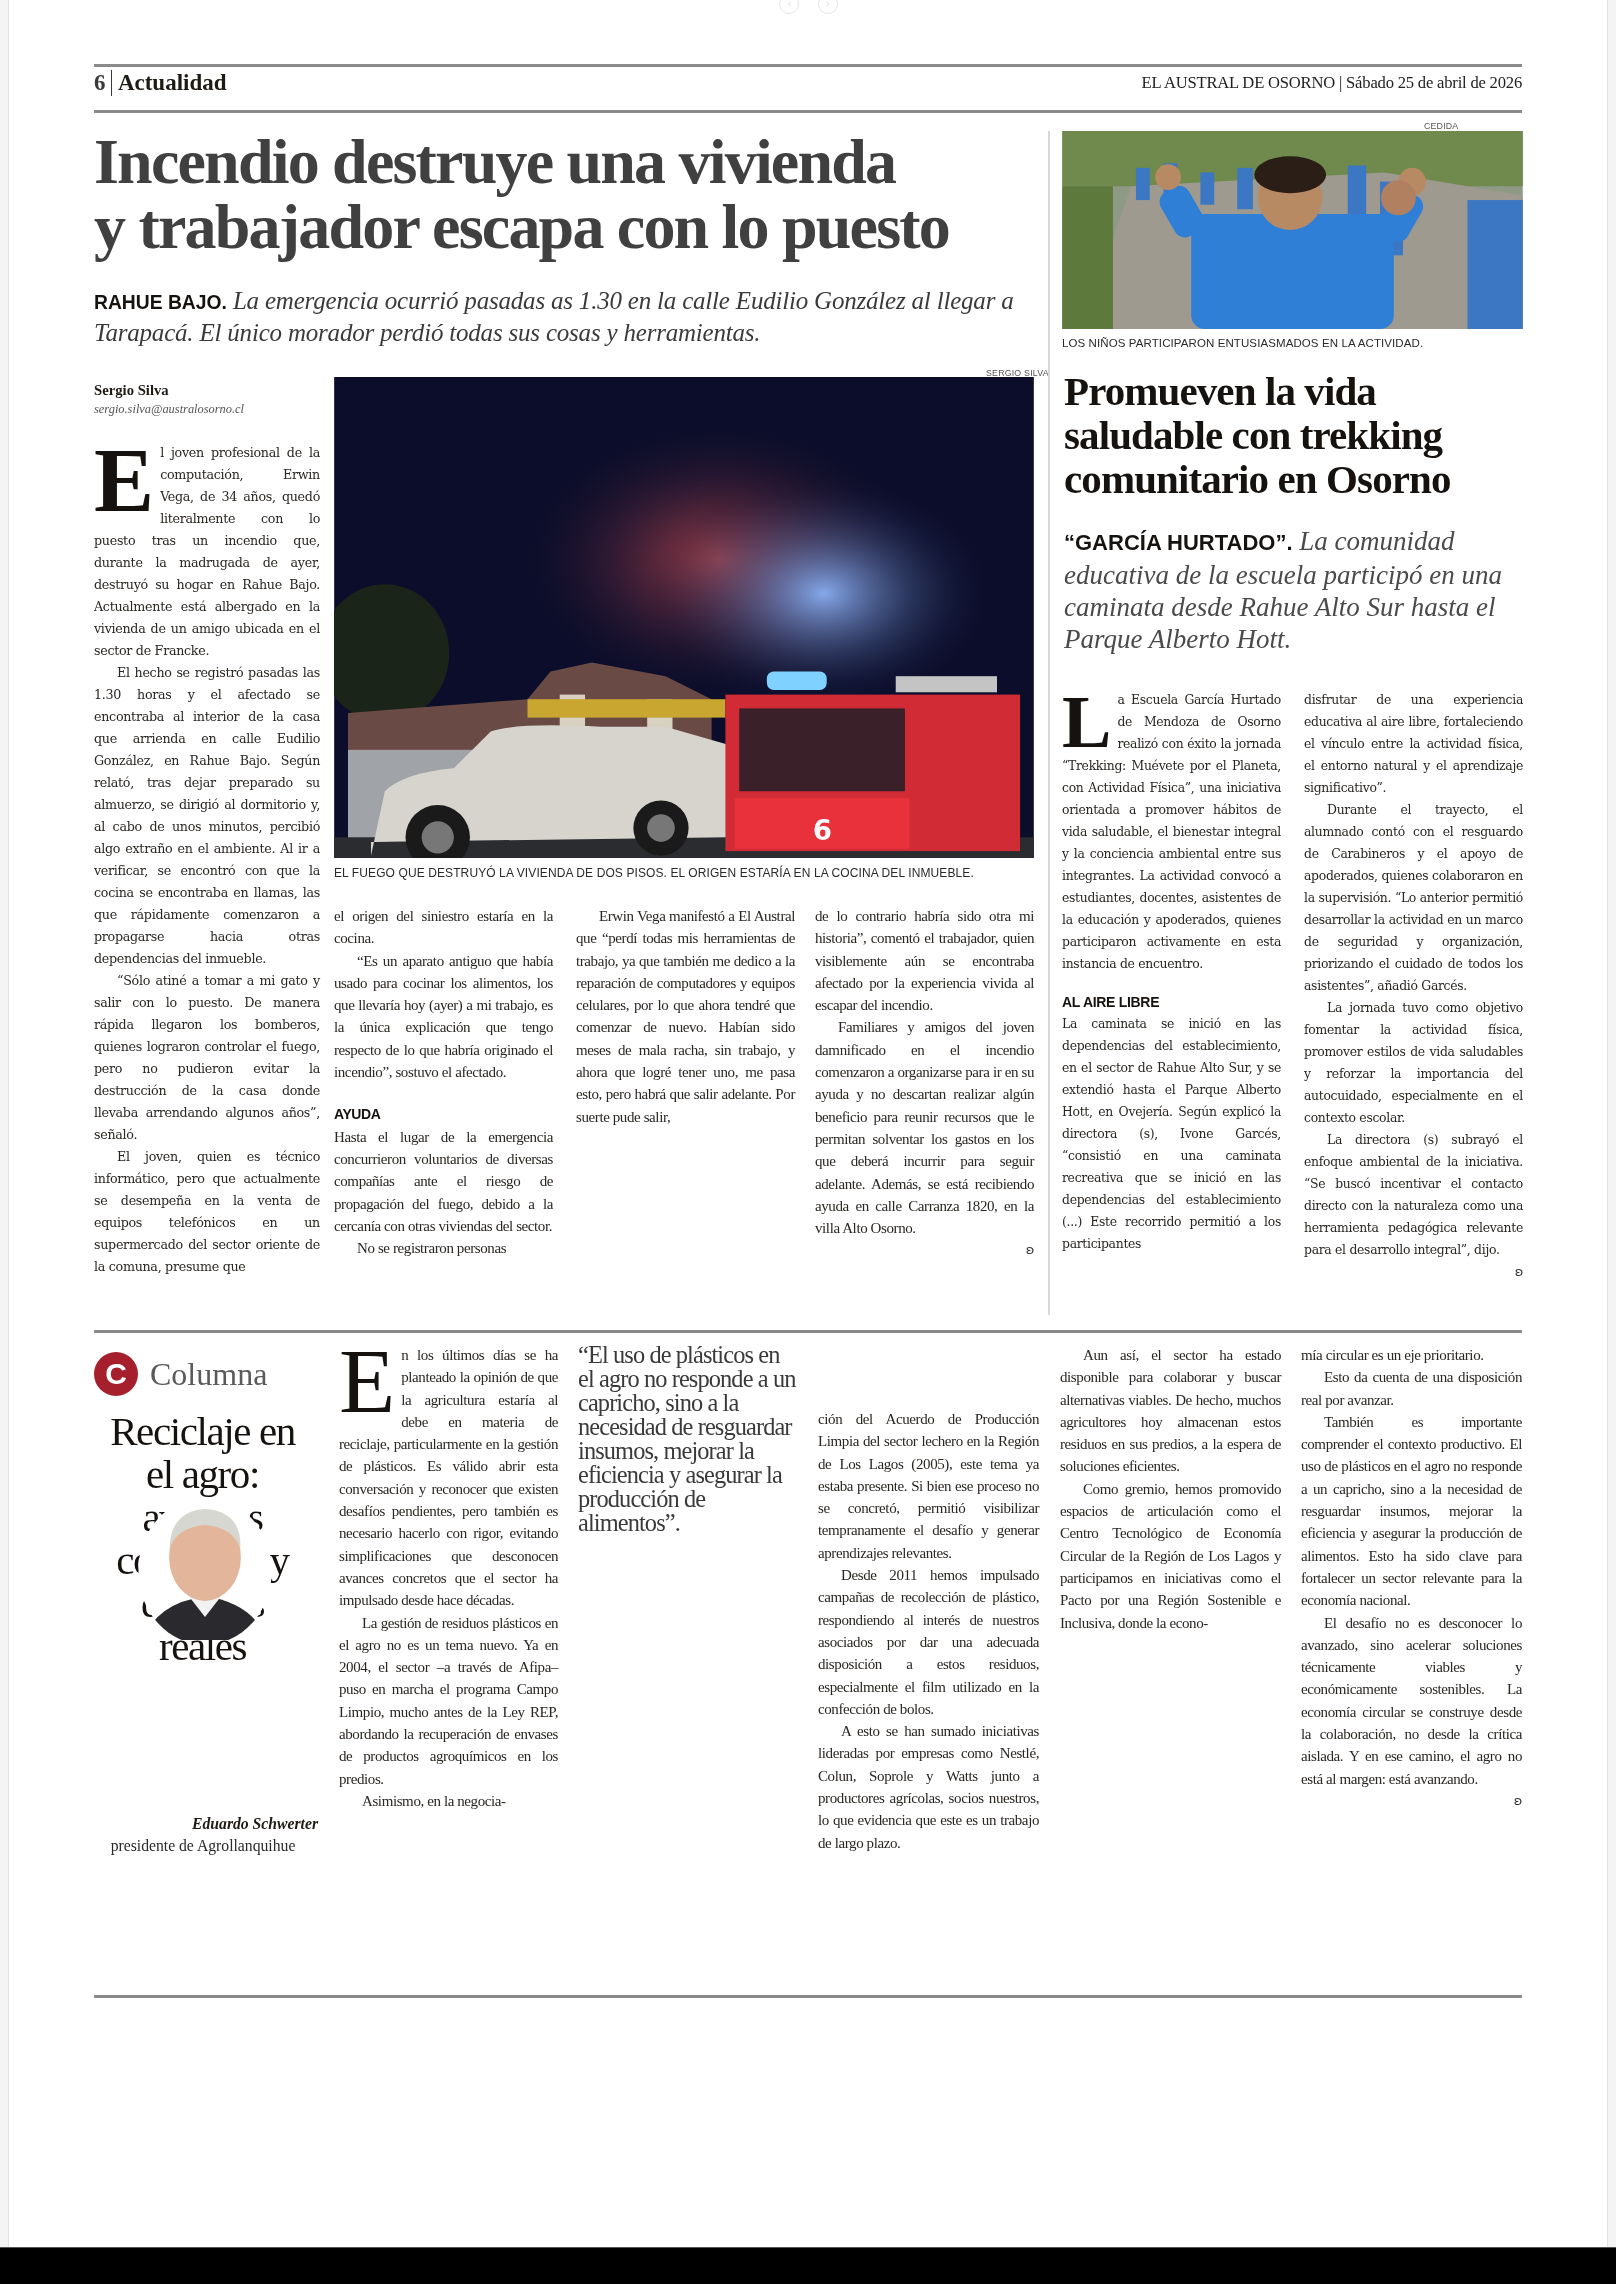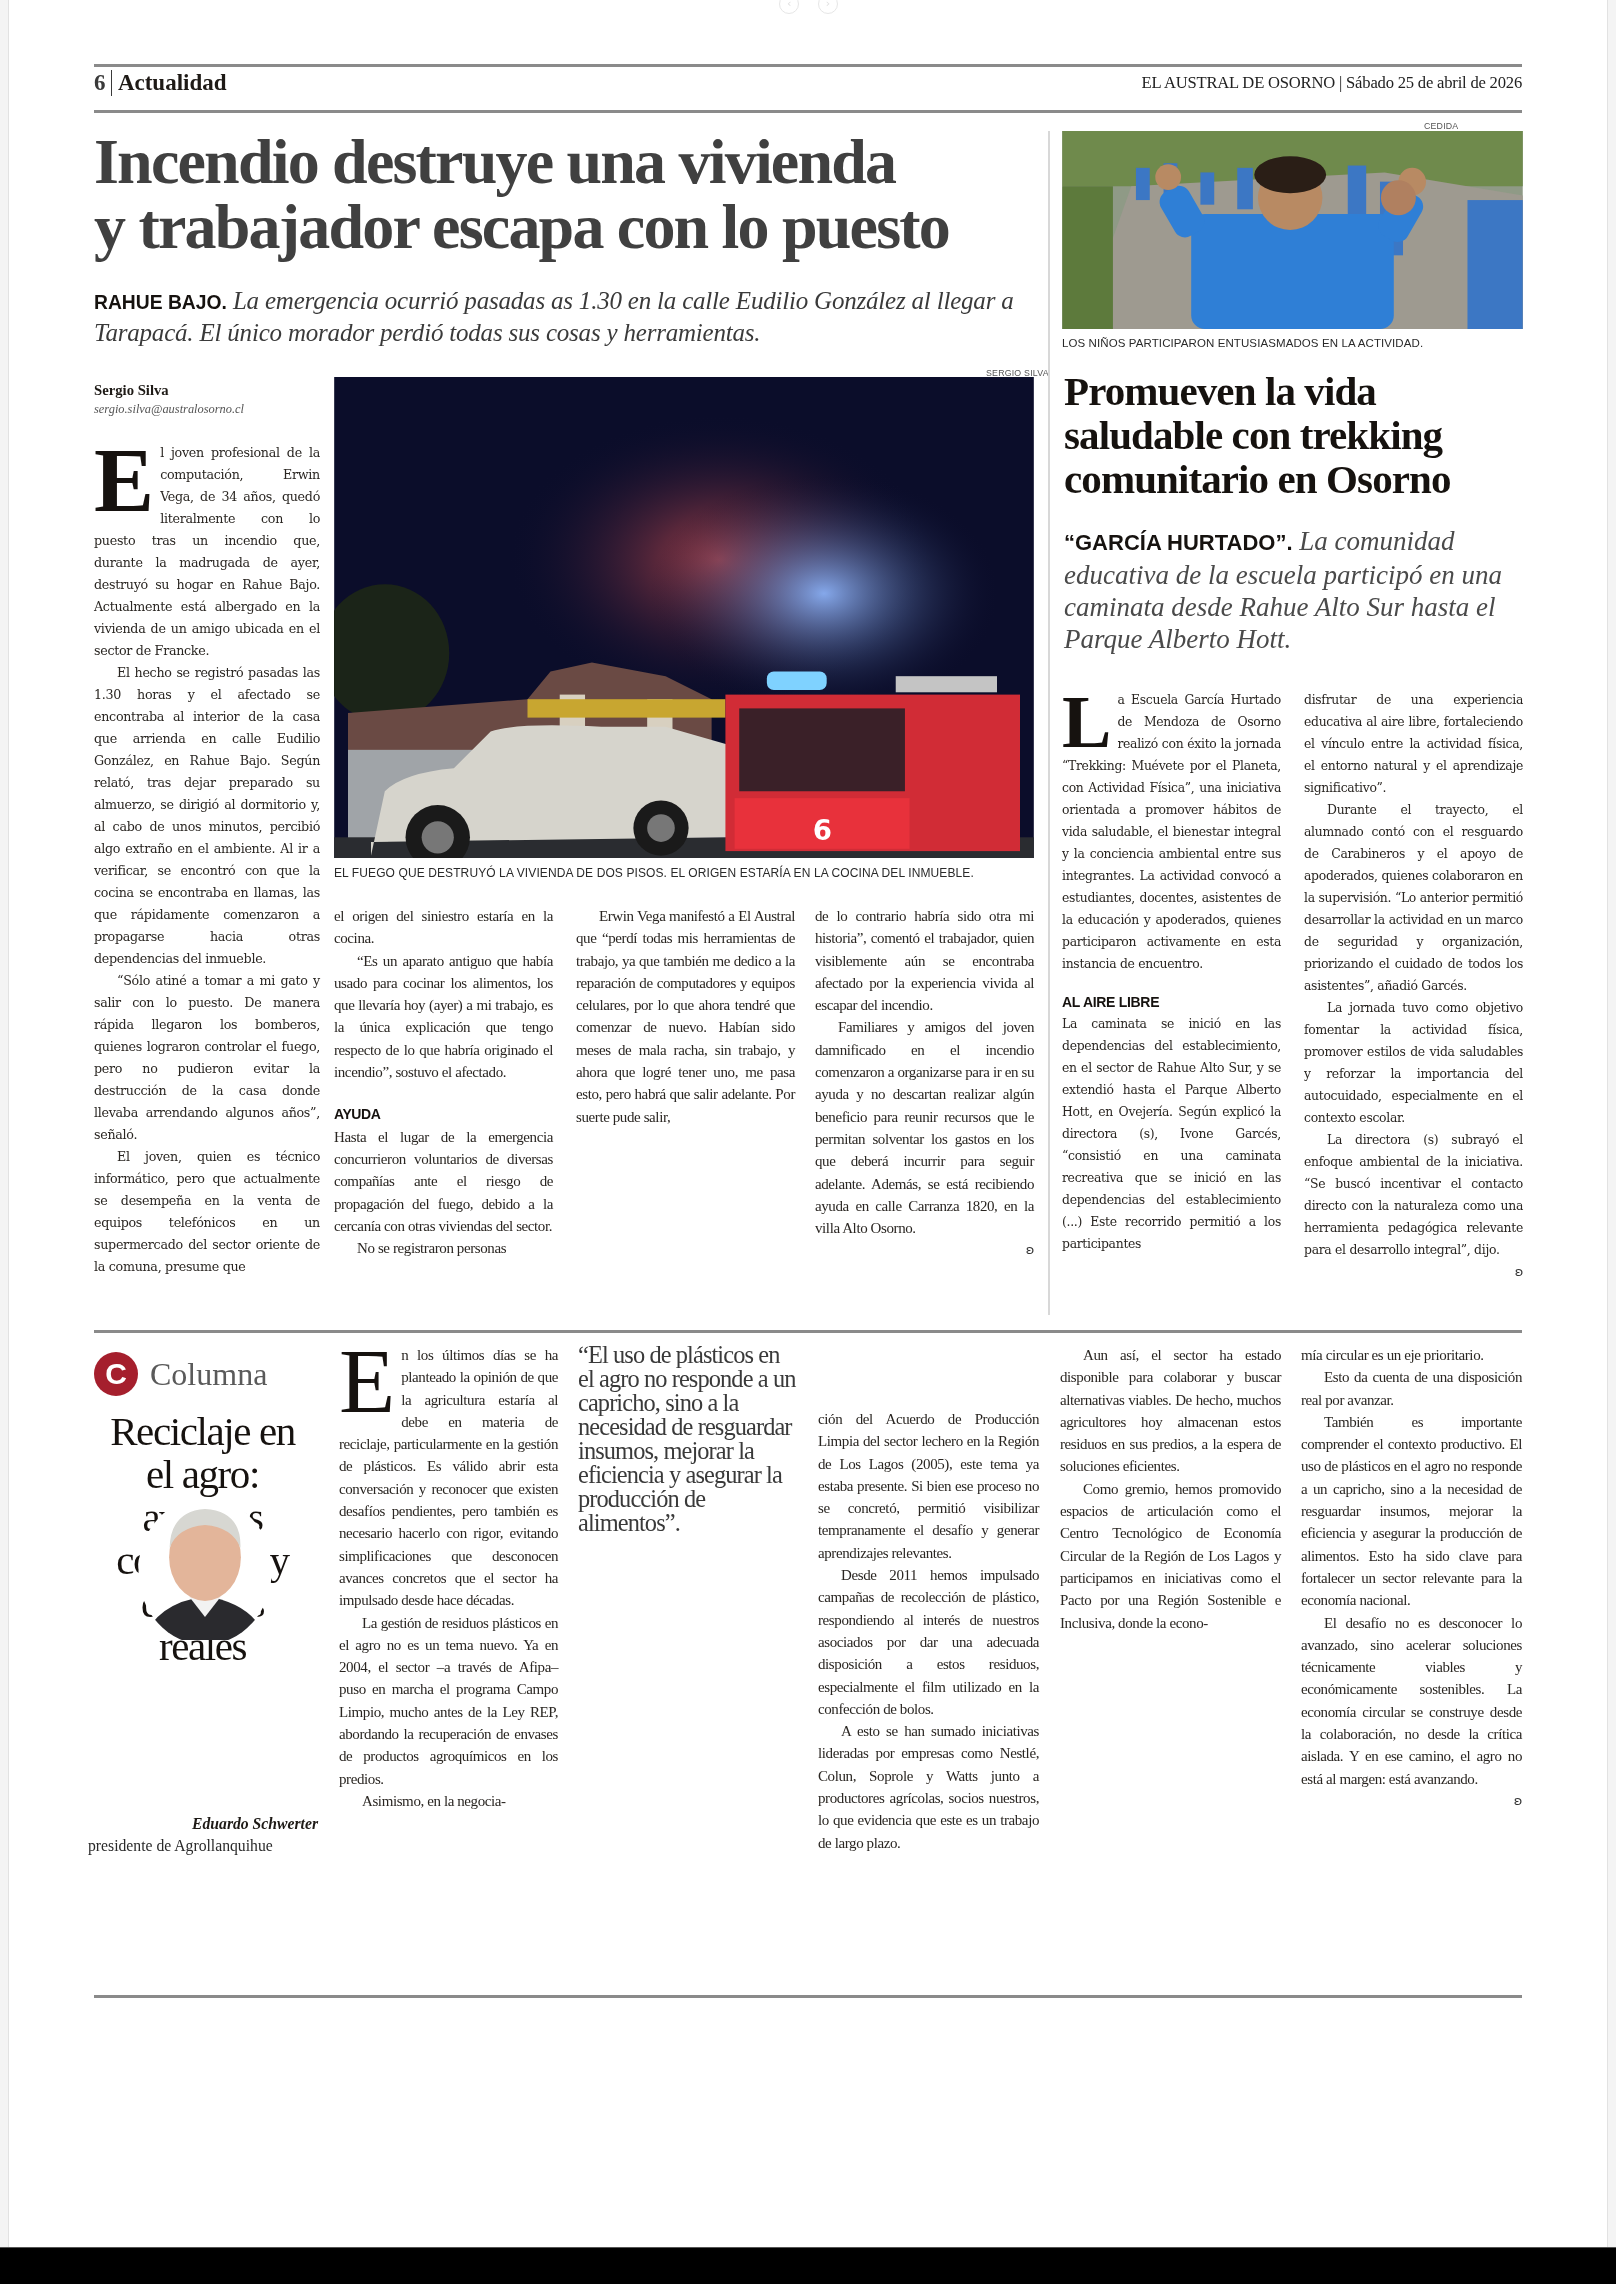--- a/index.html
+++ b/index.html
@@ -48,21 +48,21 @@
   .side-deck { position:absolute; left:1064px; top:525px; width:465px; font-family:"Liberation Serif", serif; font-style:italic; font-size:27px; line-height:32px; color:#4a4a4a; }
   .side-deck .kicker { font-family:"Liberation Sans", sans-serif; font-style:normal; font-weight:bold; font-size:22px; color:#16120f; }
 
   
   .column-tag { position:absolute; left:94px; top:1352px; display:flex; align-items:center; gap:12px; }
   .column-tag .c-icon { width:44px; height:44px; border-radius:50%; background:#a51f2d; color:#fff; font-family:"Liberation Sans", sans-serif; font-weight:bold; font-size:30px; display:flex; align-items:center; justify-content:center; }
   .column-tag .label { font-family:"Liberation Serif", serif; font-size:32px; color:#5a5a5a; }
   .column-title { position:absolute; left:94px; top:1410px; width:217px; text-align:center; font-family:"Liberation Serif", serif; font-size:41px; line-height:43px; letter-spacing:-1.4px; color:#16120f; }
   .author-photo { position:absolute; left:138px; top:1479px; width:134px; height:161px; }
   .author-name { position:absolute; left:88px; top:1815px; width:230px; text-align:right; font-family:"Liberation Serif", serif; font-style:italic; font-weight:bold; font-size:15.7px; }
-  .author-role { position:absolute; left:88px; top:1837px; width:230px; text-align:left; font-family:"Liberation Serif", serif; font-size:15.7px; color:#2a2a2a; }
+  .author-role { position:absolute; left:88px; top:1837px; width:230px; text-align:center; font-family:"Liberation Serif", serif; font-size:15.7px; color:#2a2a2a; }
   .pull-quote { position:absolute; left:578px; top:1343px; width:221px; font-family:"Liberation Serif", serif; font-size:24.4px; line-height:24px; letter-spacing:-0.9px; color:#3a3a3a; }
 </style>
 </head>
 <body>
 
 <div class="page-edge-left"></div>
 <div class="page-edge-right"></div>
 
 <div class="nav-arrows">
   <div class="nav-arrow">

